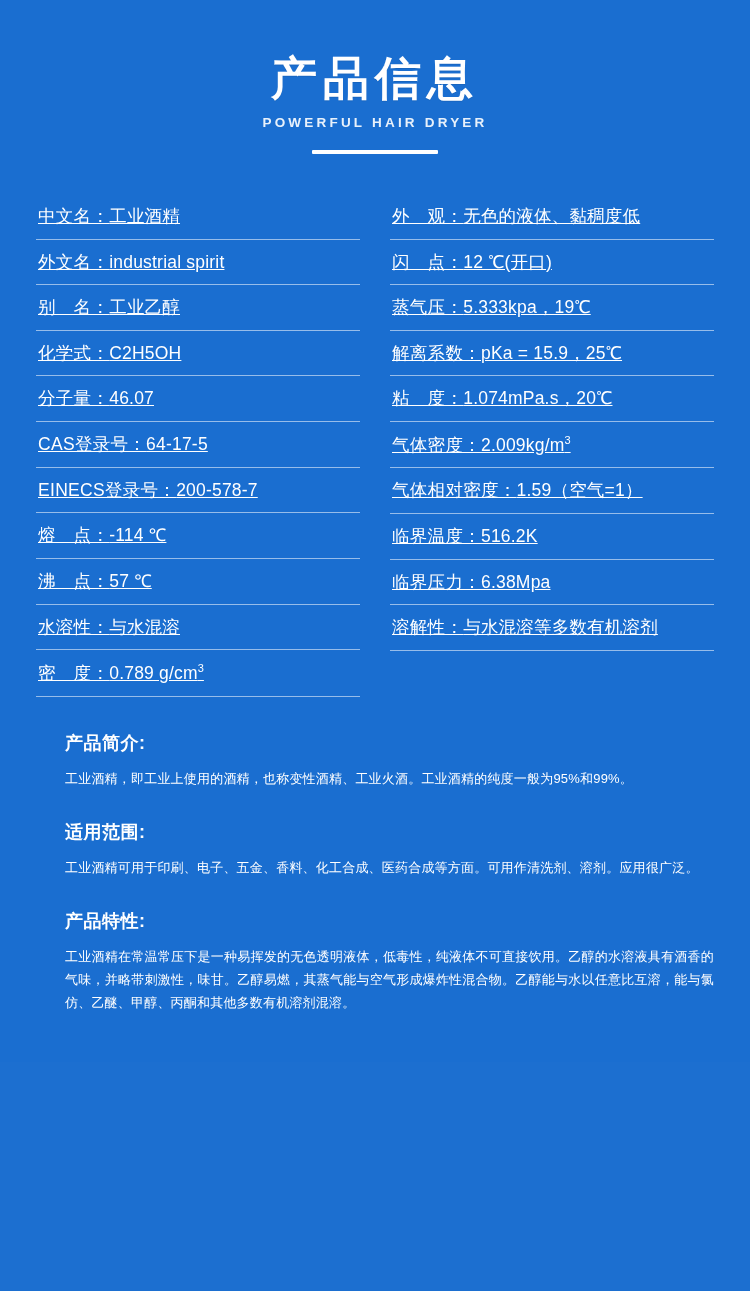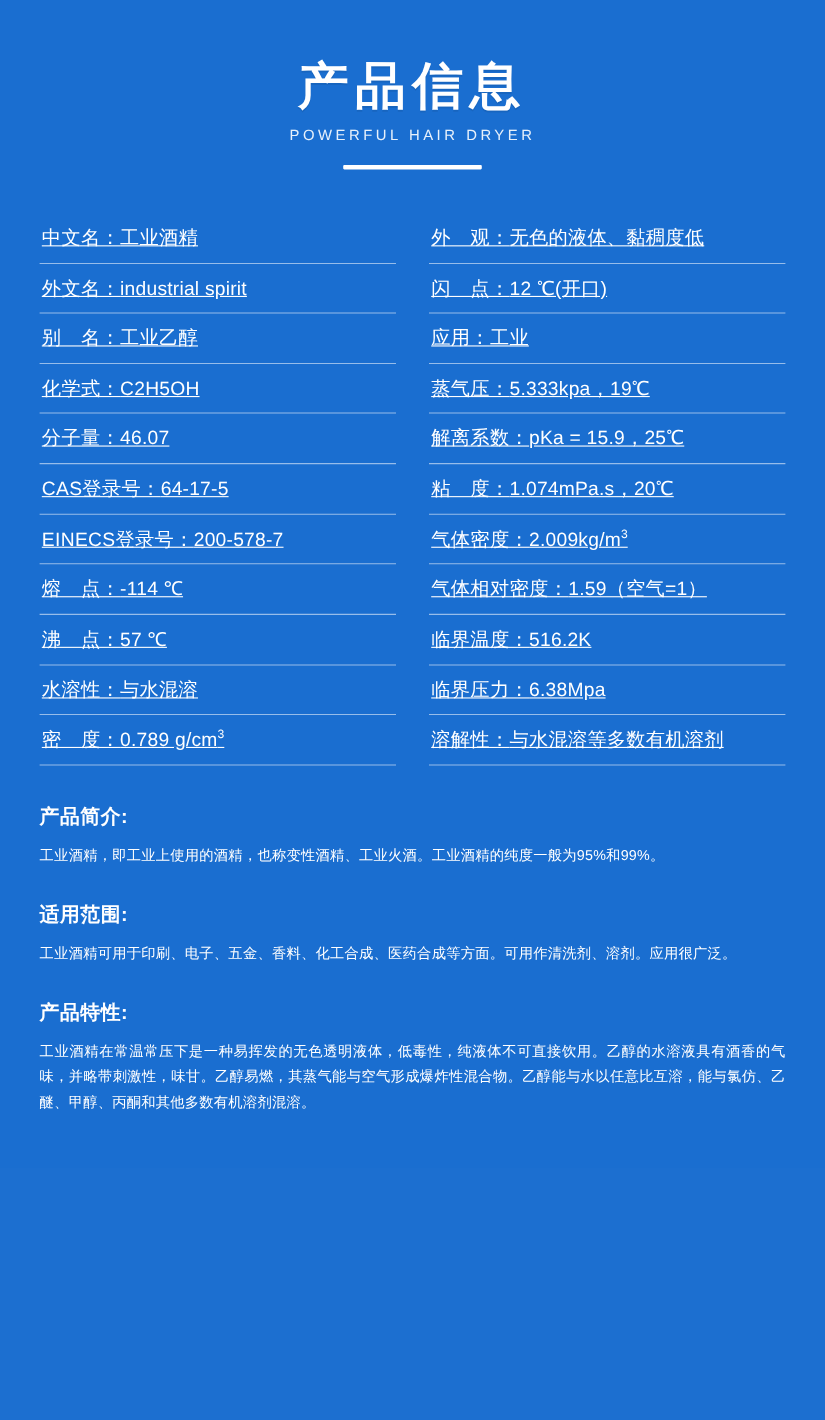--- a/index.html
+++ b/index.html
@@ -28,21 +28,21 @@
     font-weight: bold;
     letter-spacing: 6px;
     line-height: 1.15;
     text-shadow: 0 1px 0 rgba(0,0,0,0.08);
   }
   .header-sub {
     margin-top: 10px;
     font-size: 13.5px;
     letter-spacing: 3.2px;
     color: #e8f1fb;
-    font-weight: normal;
+    font-weight: bold;
   }
   .header-rule {
     width: 126px;
     height: 4px;
     background: #ffffff;
     margin: 20px auto 0 auto;
     border-radius: 1px;
   }
 
   
@@ -65,21 +65,21 @@
   .spec-row:last-child { border-bottom: 1px solid rgba(255,255,255,0.55); }
   .spec-label { letter-spacing: 0.3px; }
   .spec-value { letter-spacing: 0.2px; }
   sup { font-size: 11px; vertical-align: super; }
 
   
   .sections {
     margin-top: 34px;
     padding: 0 36px;
   }
-  .section { margin-bottom: 30px; }
+  .section { margin-bottom: 30px; margin-left: 29px; }
   .section-title {
     font-size: 18px;
     font-weight: bold;
     margin-bottom: 12px;
     letter-spacing: 0.5px;
   }
   .section-body {
     font-size: 13px;
     line-height: 1.78;
     letter-spacing: 0.2px;
@@ -108,21 +108,20 @@
       <div class="spec-row"><span class="spec-label">EINECS登录号：</span><span class="spec-value">200-578-7</span></div>
       <div class="spec-row"><span class="spec-label">熔　点：</span><span class="spec-value">-114 ℃</span></div>
       <div class="spec-row"><span class="spec-label">沸　点：</span><span class="spec-value">57 ℃</span></div>
       <div class="spec-row"><span class="spec-label">水溶性：</span><span class="spec-value">与水混溶</span></div>
       <div class="spec-row"><span class="spec-label">密　度：</span><span class="spec-value">0.789 g/cm</span><sup>3</sup></div>
     </div>
 
     <div class="spec-col">
       <div class="spec-row"><span class="spec-label">外　观：</span><span class="spec-value">无色的液体、黏稠度低</span></div>
       <div class="spec-row"><span class="spec-label">闪　点：</span><span class="spec-value">12 ℃(开口)</span></div>
-      <div class="spec-row"><span class="spec-label">应用：</span><span class="spec-value">工业</span></div>
       <div class="spec-row"><span class="spec-label">蒸气压：</span><span class="spec-value">5.333kpa，19℃</span></div>
       <div class="spec-row"><span class="spec-label">解离系数：</span><span class="spec-value">pKa = 15.9，25℃</span></div>
       <div class="spec-row"><span class="spec-label">粘　度：</span><span class="spec-value">1.074mPa.s，20℃</span></div>
       <div class="spec-row"><span class="spec-label">气体密度：</span><span class="spec-value">2.009kg/m</span><sup>3</sup></div>
       <div class="spec-row"><span class="spec-label">气体相对密度：</span><span class="spec-value">1.59（空气=1）</span></div>
       <div class="spec-row"><span class="spec-label">临界温度：</span><span class="spec-value">516.2K</span></div>
       <div class="spec-row"><span class="spec-label">临界压力：</span><span class="spec-value">6.38Mpa</span></div>
       <div class="spec-row"><span class="spec-label">溶解性：</span><span class="spec-value">与水混溶等多数有机溶剂</span></div>
     </div>
   </div>

